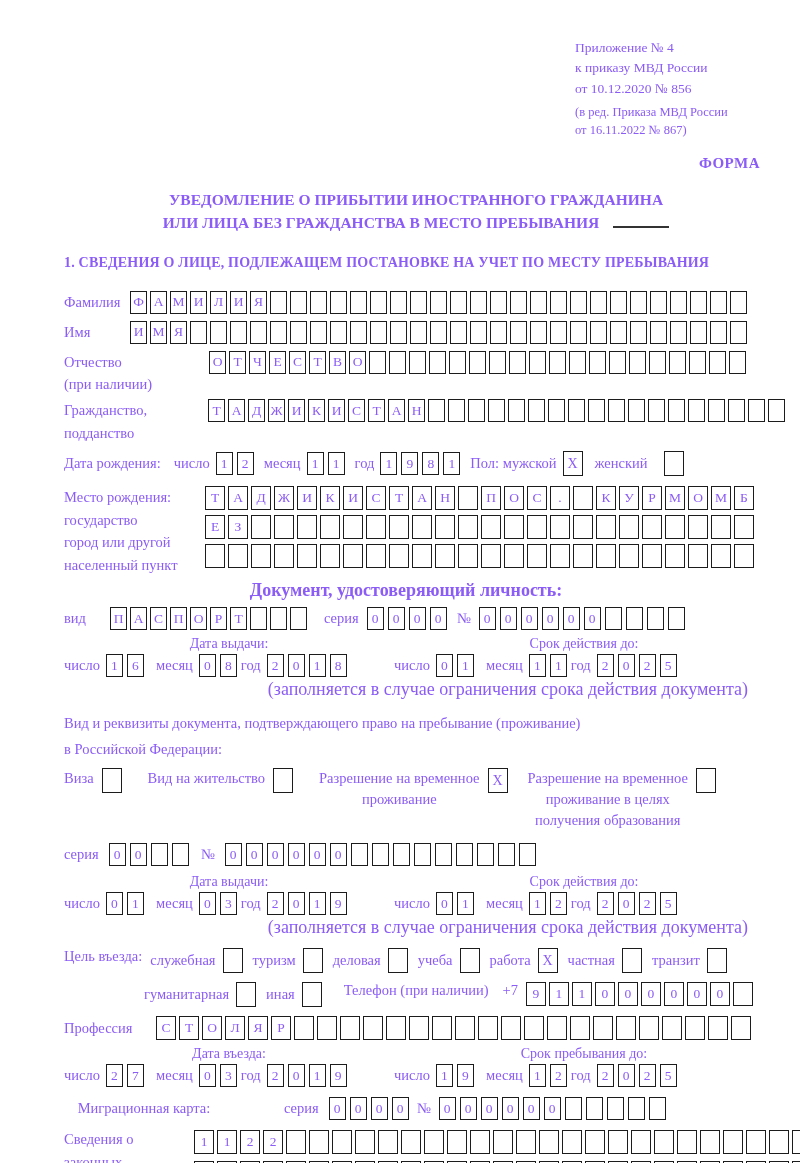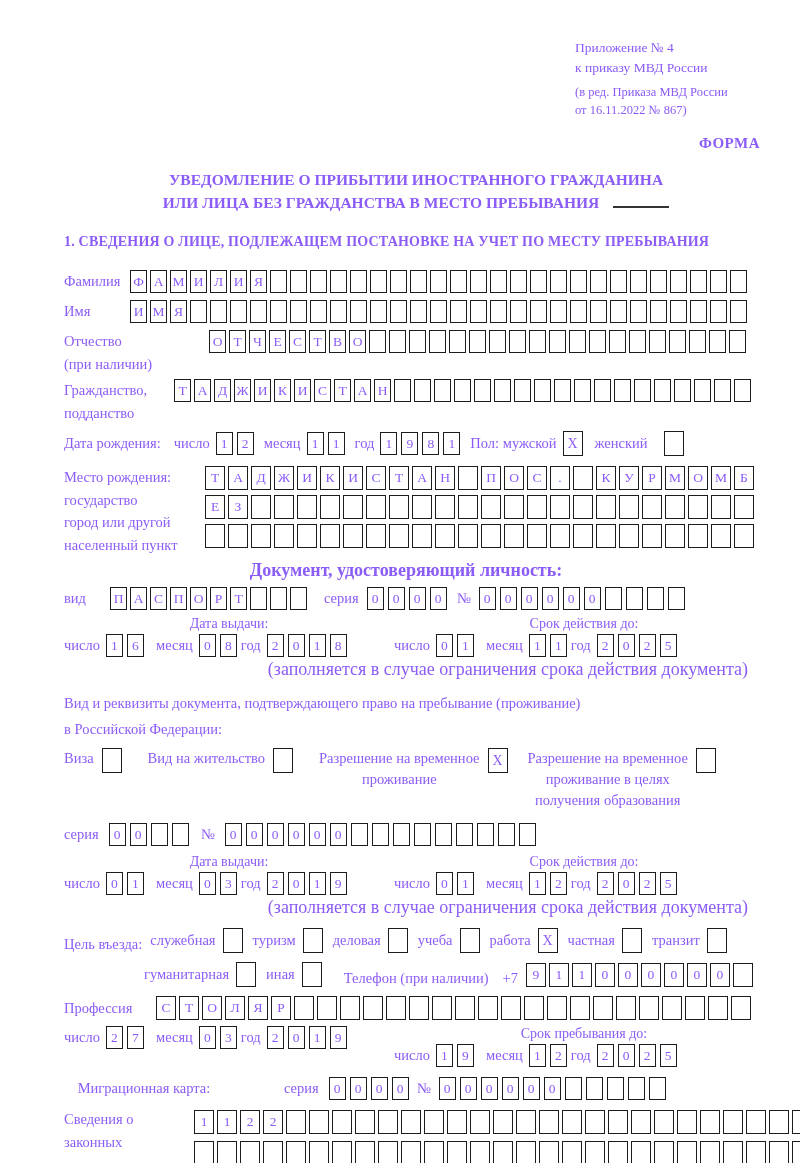--- a/index.html
+++ b/index.html
@@ -49,32 +49,33 @@
   .dline .cb { margin-right:4px; }
   .dline .t { margin-right:6px; }
   .note { font-size:18px; text-align:right; padding-right:40px; margin:2px 0 10px; }
 
   .intro { line-height:1.8; }
   .optrow { display:flex; align-items:flex-start; margin:6px 0 12px; }
   .opt { display:flex; align-items:flex-start; }
   .opt .lines { text-align:center; line-height:1.45; margin-right:8px; }
   .gap20 { width:20px; } .gap26 { width:26px; }
 
-  .prow { display:flex; align-items:flex-end; margin-bottom:9px; }
+  .prow { display:flex; align-items:flex-start; margin-bottom:9px; }
   .prow .po { display:inline-flex; align-items:center; margin-right:10px; }
   .prow .po .ck { margin-left:7px; }
 </style>
 </head>
 <body>
 
 <div class="page">
 
   <div class="hdr">
     <div>Приложение № 4</div>
     <div>к приказу МВД России</div>
+    <div>от 10.12.2020 № 856</div>
     <div class="sub">
       <div>(в ред. Приказа МВД России</div>
       <div>от 16.11.2022 № 867)</div>
     </div>
   </div>
 
   <div class="forma">ФОРМА</div>
 
   <div class="title">
     <div>УВЕДОМЛЕНИЕ О ПРИБЫТИИ ИНОСТРАННОГО ГРАЖДАНИНА</div>
@@ -186,21 +187,21 @@
         <span class="cb"></span>
         <span class="cb"></span>
         <span class="cb"></span>
         <span class="cb"></span>
         <span class="cb"></span>
         <span class="cb"></span>
         <span class="cb"></span>
       </span>
   </div>
 
-  <div class="row top" style="">
+  <div class="row top" style="justify-content:space-between;">
     <span class="lbl lbl2 w110">
       <div>Гражданство,</div>
       <div>подданство</div>
     </span>
     <span class="boxes">
         <span class="cb">Т</span>
         <span class="cb">А</span>
         <span class="cb">Д</span>
         <span class="cb">Ж</span>
         <span class="cb">И</span>
@@ -655,20 +656,21 @@
         <span class="cb"></span>
         <span class="cb"></span>
         <span class="cb"></span>
         <span class="cb"></span>
         <span class="cb"></span>
       </span>
   </div>
 
   <div class="datepair" style="margin-bottom:10px;">
     <div class="dcol dcol1">
+      <div class="dhead">Дата въезда:</div>
       <div class="dline">
         <span class="t">число</span>
         <span class="boxes dline">
             <span class="cb">2</span>
             <span class="cb">7</span>
           </span>
         <span class="t" style="margin-left:8px;">месяц</span>
         <span class="boxes dline">
             <span class="cb">0</span>
             <span class="cb">3</span>

